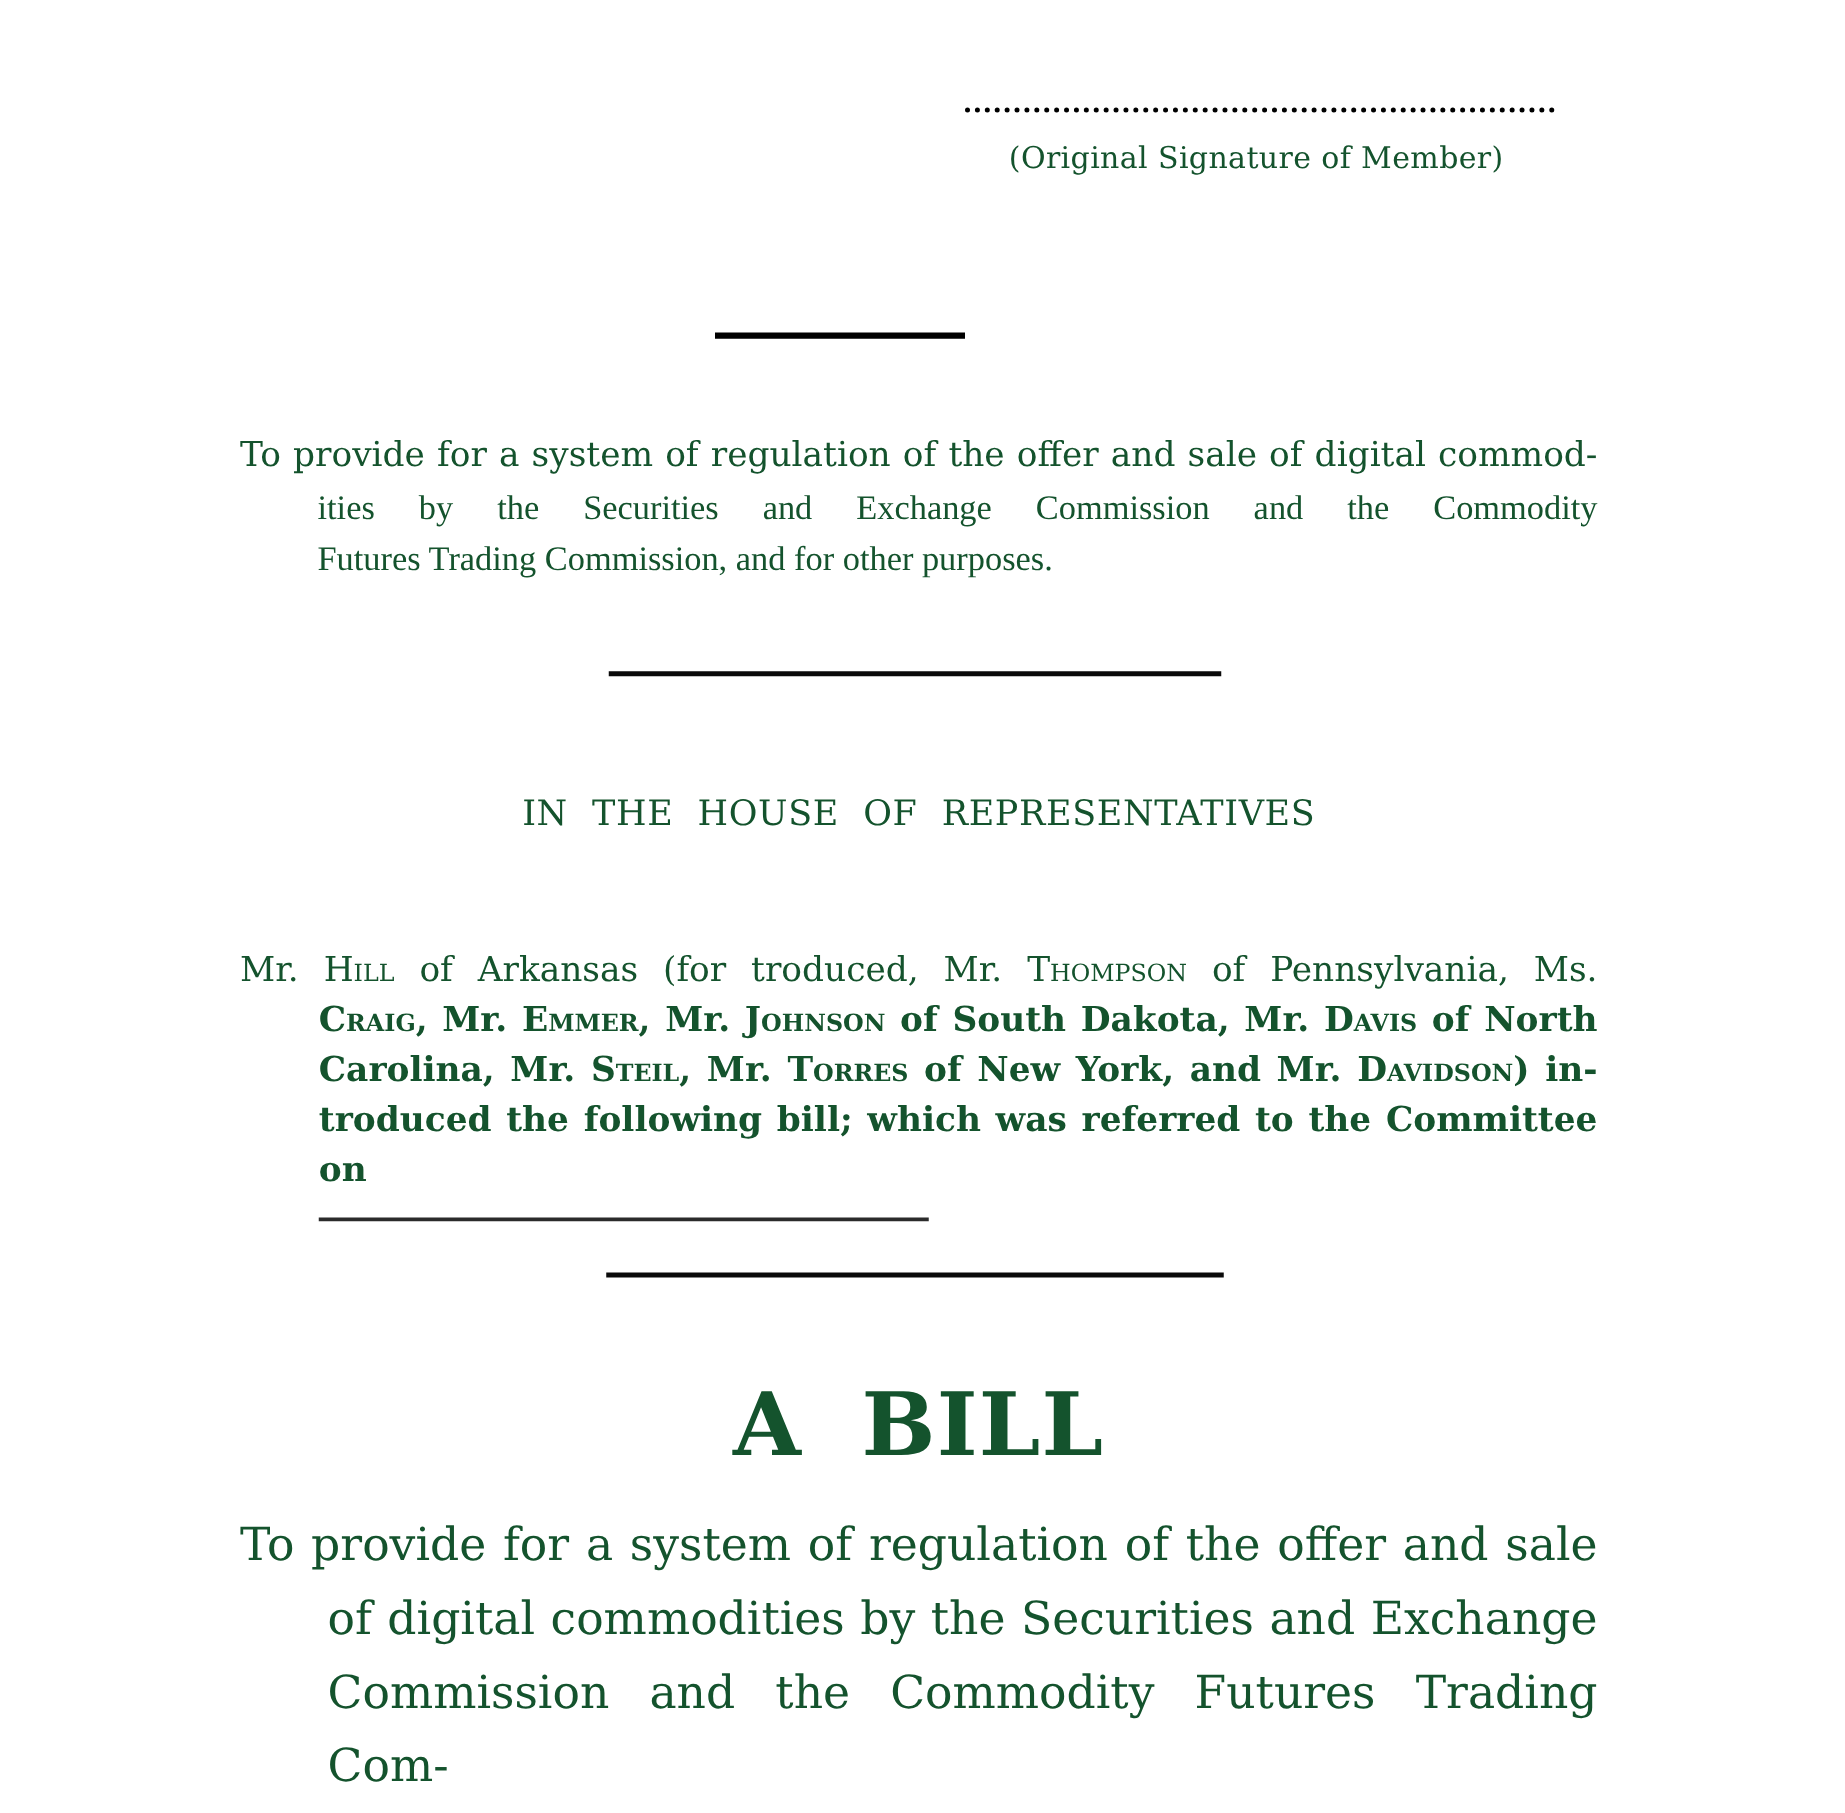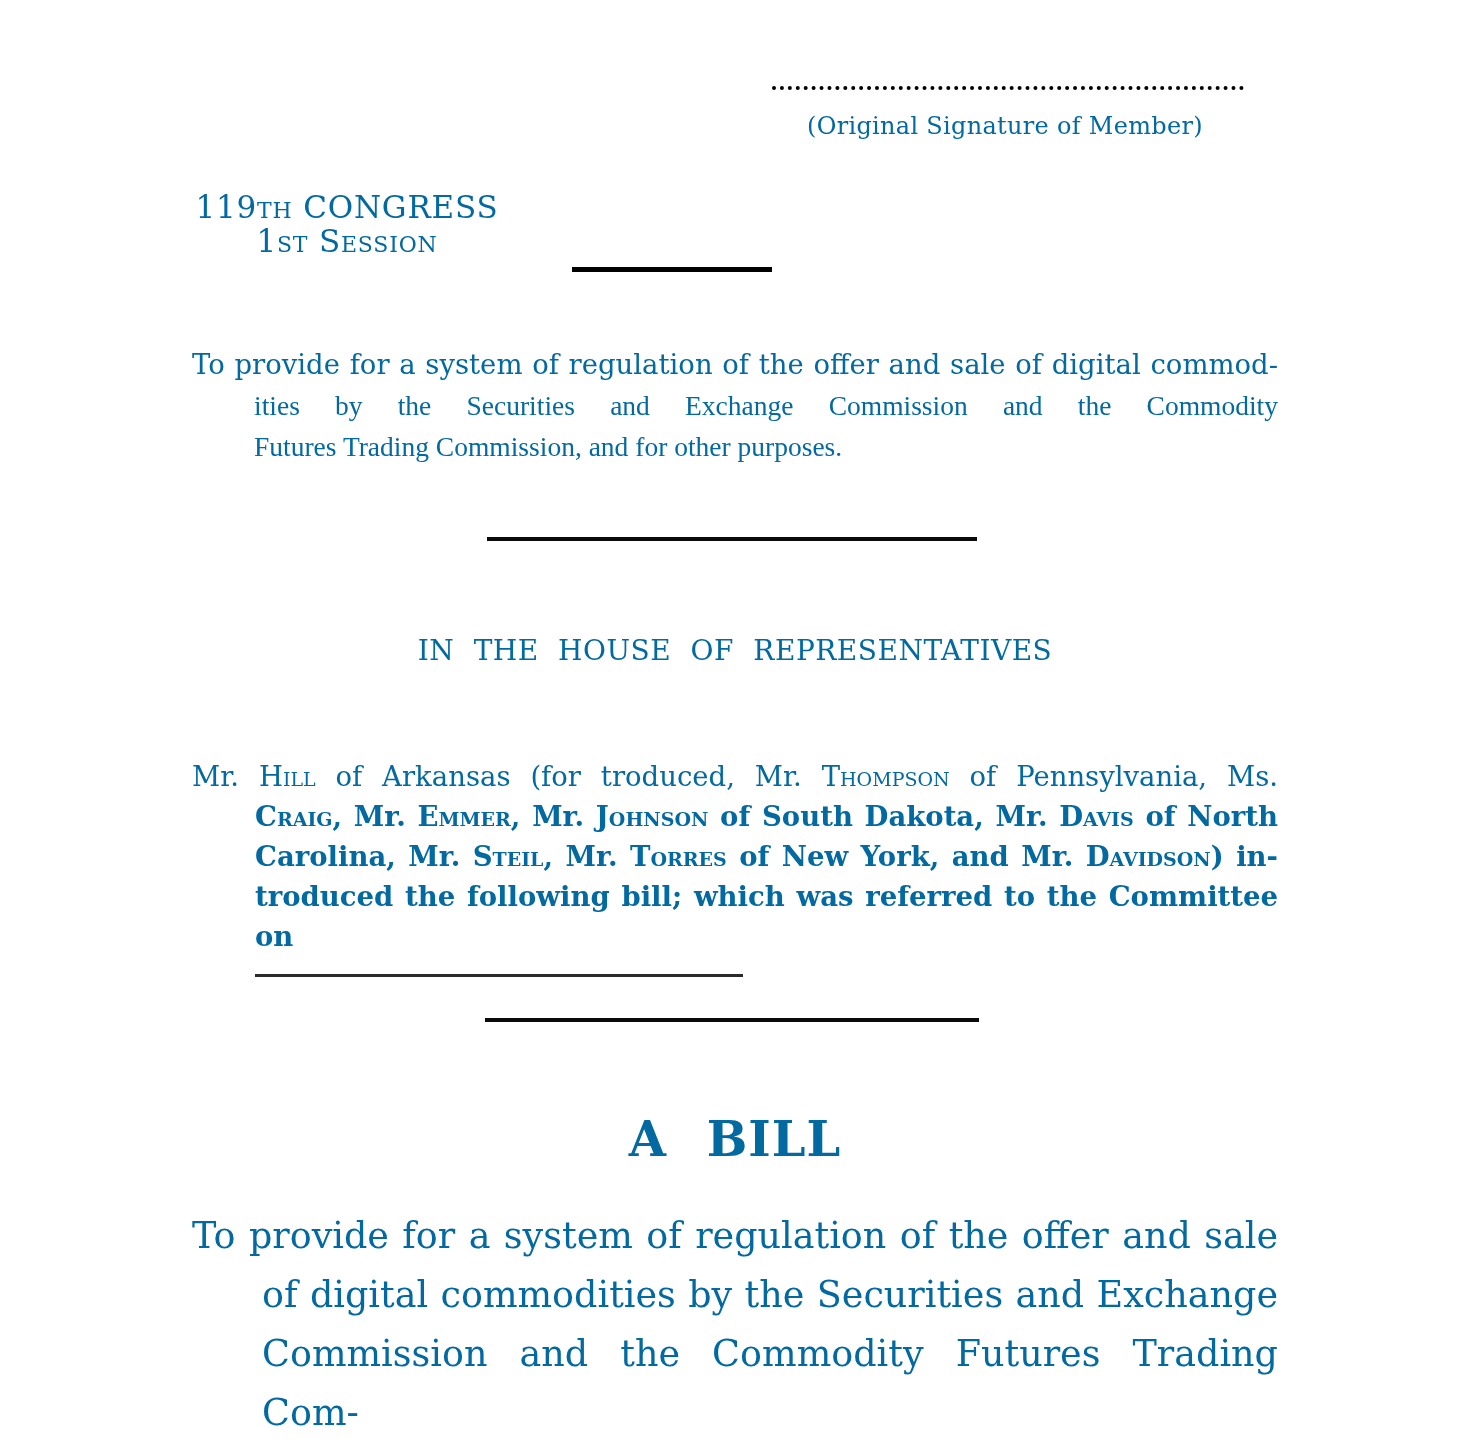--- a/index.html
+++ b/index.html
@@ -1,21 +1,21 @@
 <!DOCTYPE html>
 <html lang="en"><head>
 <meta charset="utf-8">
 <style>
   html, body { margin: 0; padding: 0; background: #ffffff; }
   .page {
     position: relative;
     width: 1476px;
     height: 1450px;
     background: #ffffff;
-    color: #0369a1;
+    color: #14532d;
     font-family: "DejaVu Serif", "Liberation Serif", serif;
     overflow: hidden;
   }
 
   
   .sig-dots {
     position: absolute;
     left: 772px; top: 86px;
     width: 472px; height: 0;
     border-top: 4px dotted #000;
@@ -106,48 +106,43 @@
     width: 488px;
     height: 0;
     border-bottom: 3px solid #2b2b2b;
   }
 
   .bill-title {
     position: absolute;
     left: 192px; top: 1098px;
     width: 1086px;
     text-align: center;
-    font-size: 48px;
+    font-size: 70px;
     font-weight: bold;
     letter-spacing: 1px;
     word-spacing: 22px;
-    margin-top: 13px;
   }
 
   .body-par {
     position: absolute;
     left: 192px; top: 1206px;
     width: 1086px;
     font-size: 36.5px;
     line-height: 59px;
   }
   .body-par .ind { padding-left: 70px; }
 </style>
 </head>
 <body>
 
 <div class="page">
 
   <div class="sig-dots"></div>
   <div class="sig-caption">(Original Signature of Member)</div>
 
-  <div class="congress-block">
-    <div>119th CONGRESS</div>
-    <div>1st Session</div>
-  </div>
 
   <div class="hr-row">
     <span class="hr-blank"></span>
   </div>
 
   <div class="preamble">
     <div class="line jl">To provide for a system of regulation of the offer and sale of digital commod-</div>
     <div class="line jl ind">ities by the Securities and Exchange Commission and the Commodity</div>
     <div class="line ind">Futures Trading Commission, and for other purposes.</div>
   </div>

